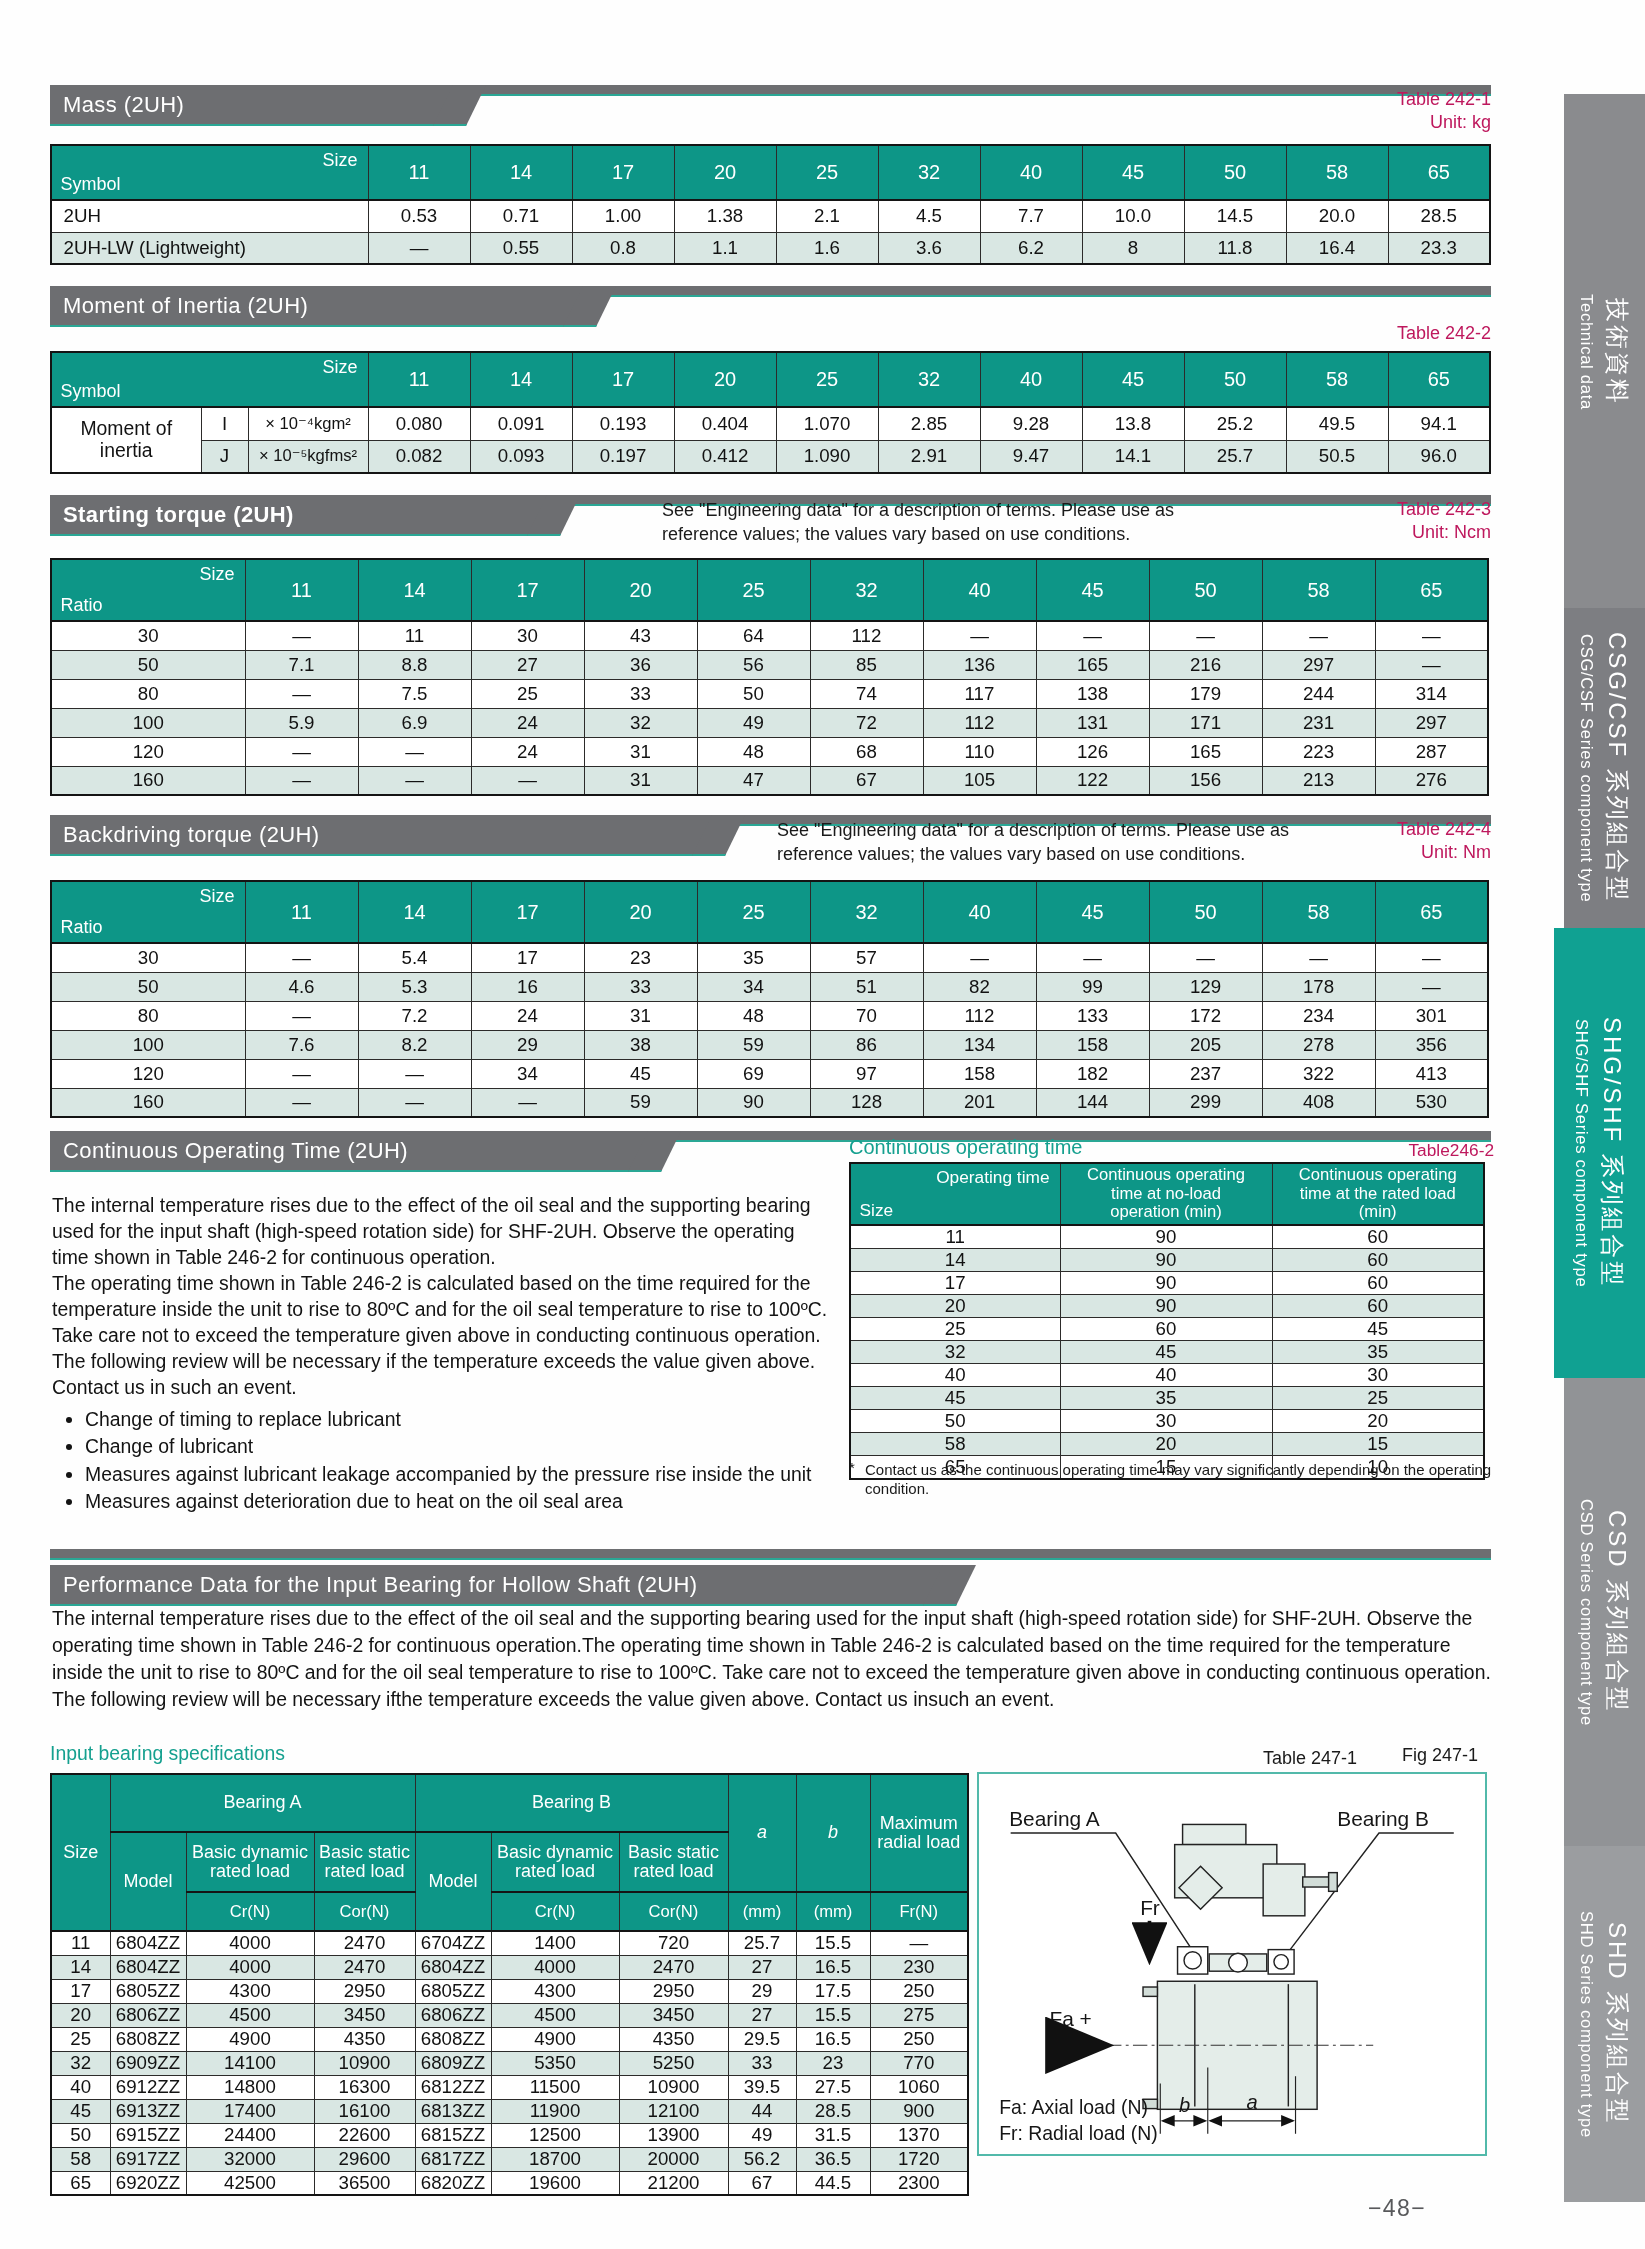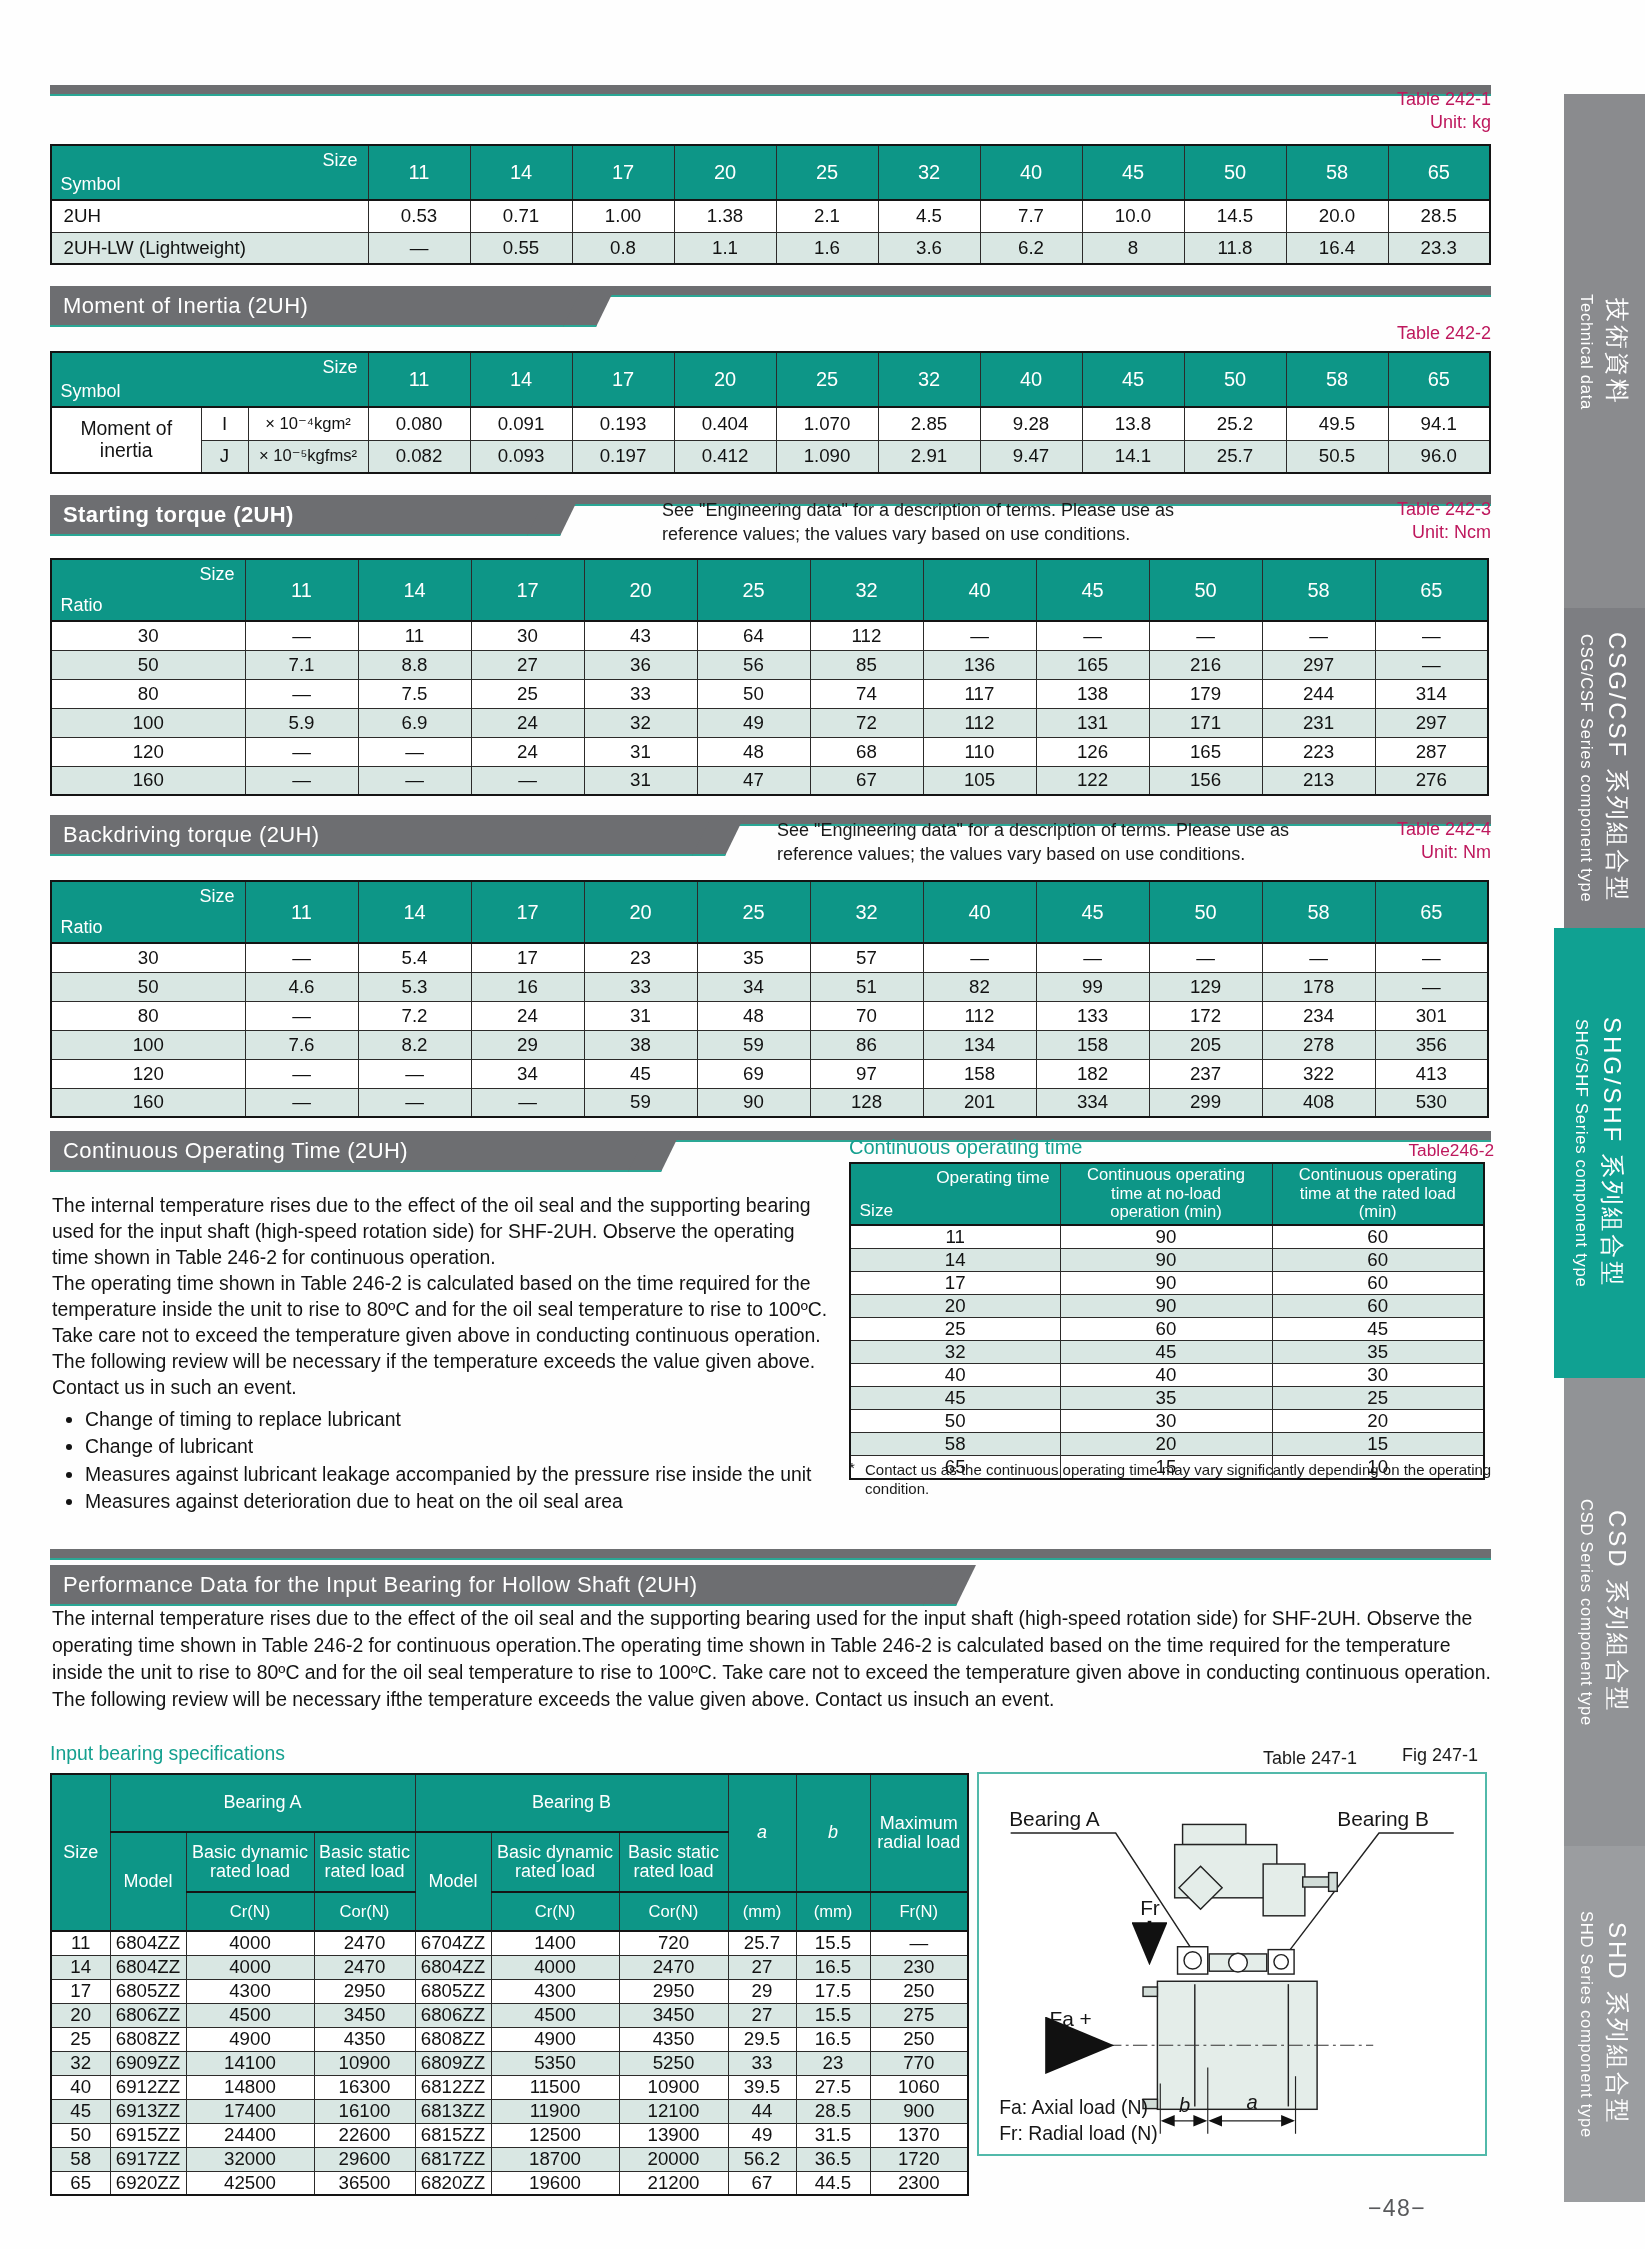--- a/index.html
+++ b/index.html
@@ -93,20 +93,23 @@
   #sidebar .tab:nth-child(4){top:1378px;height:468px;background:#919396;}
   #sidebar .tab:nth-child(5){top:1846px;height:356px;background:#9b9da0;}
 </style>
 </head>
 <body>
 
 <div id="page">
 
   <div class="sechead" style="top:85px;">
     <div class="strip"></div>
+    <div class="bar" style="width:410px;">
+      <span>Mass (2UH)</span>
+    </div>
   </div>
   <div class="refblock" style="right:154px;top:88px;">
     <div>Table 242-1</div>
     <div>Unit: kg</div>
   </div>
 
   <table class="dtable tbl-mass">
     <colgroup>
         <col style="width:317px;">
         <col span="11" style="width:102px;">
@@ -467,21 +470,21 @@
         </tr>
         <tr>
           <td>160</td>
           <td>—</td>
           <td>—</td>
           <td>—</td>
           <td>59</td>
           <td>90</td>
           <td>128</td>
           <td>201</td>
-          <td>334</td>
+          <td>144</td>
           <td>299</td>
           <td>408</td>
           <td>530</td>
         </tr>
       </tbody>
   </table>
 
   <div class="sechead" style="top:1131px;">
     <div class="strip"></div>
     <div class="bar" style="width:605px;">

